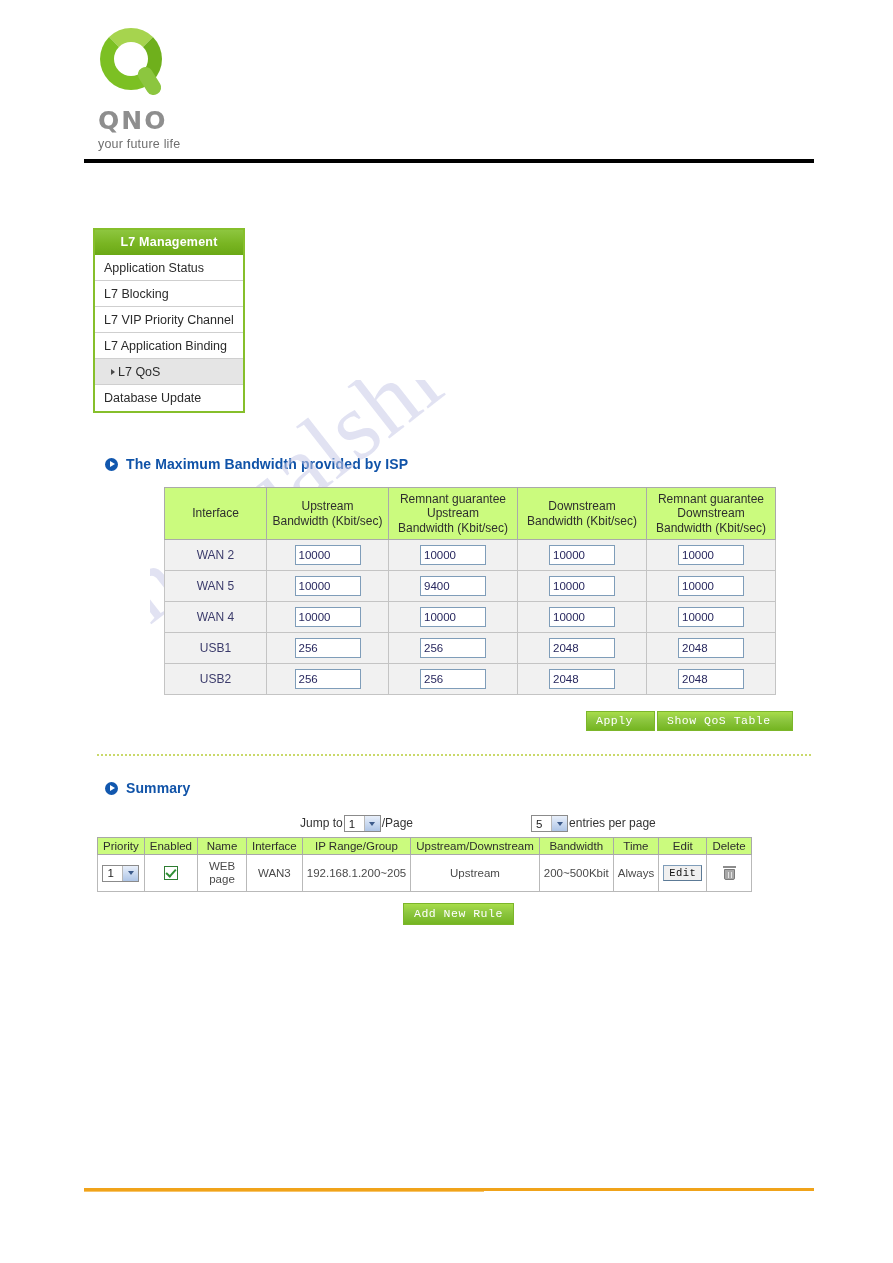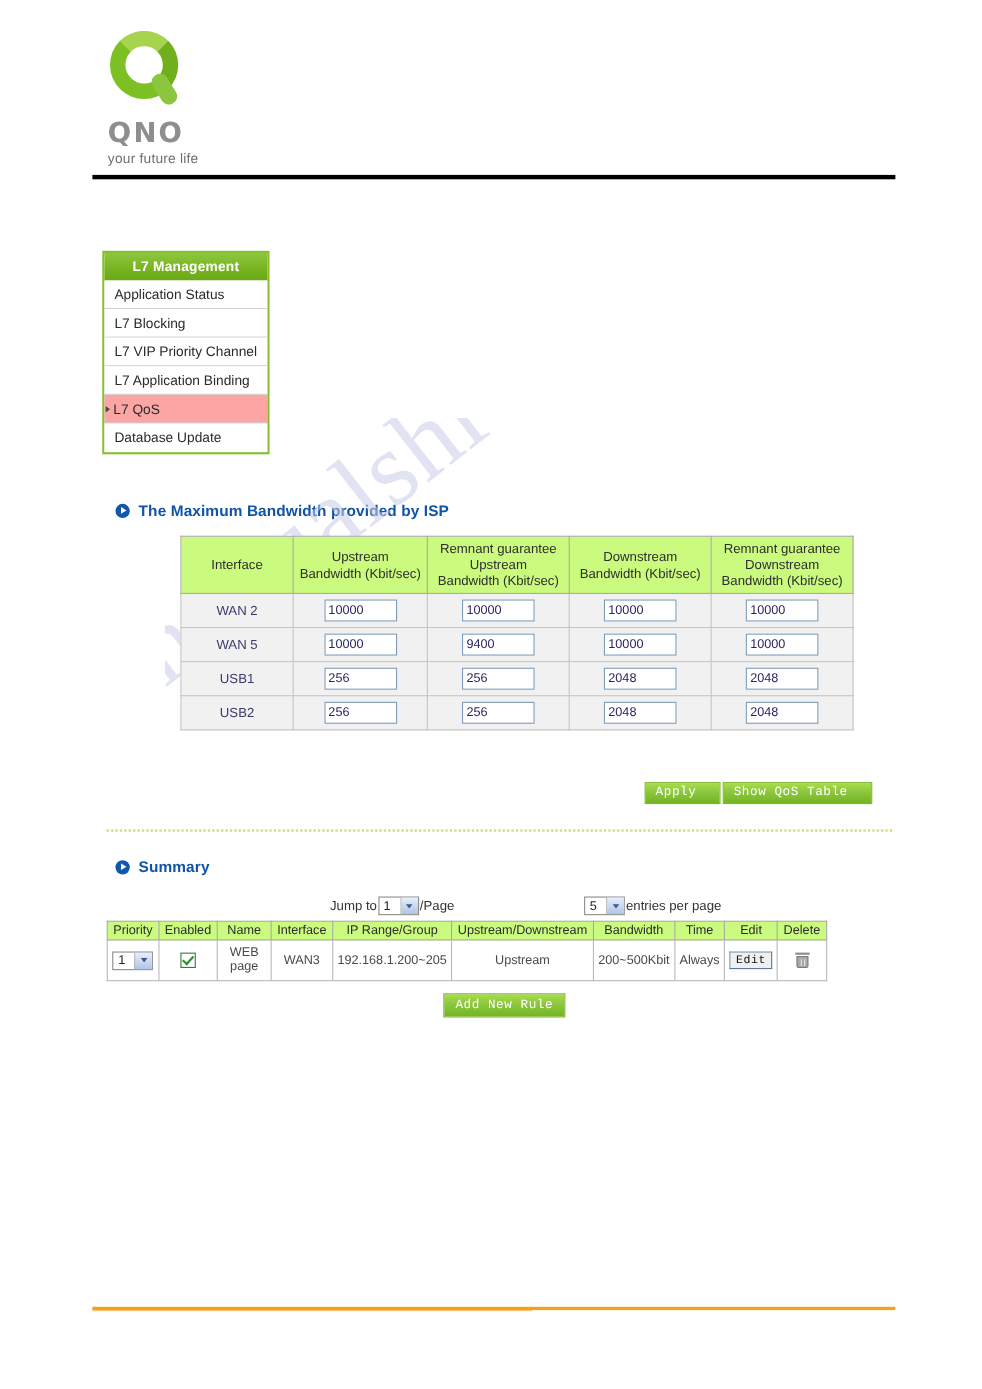--- a/index.html
+++ b/index.html
@@ -127,22 +127,22 @@
     padding-left: 9px;
     font-size: 12.5px;
     color: #2b2b2b;
     border-bottom: 1px solid #cfcfcf;
     background: #ffffff;
     white-space: nowrap;
     box-sizing: border-box;
   }
   .sb-item:last-child { border-bottom: none; }
   .sb-item.active {
-    background: #fca5a5;
-    padding-left: 1px;
+    background: #e5e5e5;
+    padding-left: 16px;
   }
   .sb-item.active .sb-arrow {
     display: inline-block;
     width: 0; height: 0;
     border-left: 4px solid #4a4a4a;
     border-top: 3.5px solid transparent;
     border-bottom: 3.5px solid transparent;
     margin-right: 3px;
     vertical-align: middle;
     position: relative;
@@ -514,20 +514,27 @@
       <td class="iface">WAN 2</td>
       <td><input class="bwin" type="text" value="10000" style=""></td>
       <td><input class="bwin" type="text" value="10000" style=""></td>
       <td><input class="bwin" type="text" value="10000" style=""></td>
       <td><input class="bwin" type="text" value="10000" style=""></td>
     </tr>
     <tr>
       <td class="iface">WAN 5</td>
       <td><input class="bwin" type="text" value="10000" style=""></td>
       <td><input class="bwin" type="text" value="9400" style=""></td>
+      <td><input class="bwin" type="text" value="10000" style=""></td>
+      <td><input class="bwin" type="text" value="10000" style=""></td>
+    </tr>
+    <tr>
+      <td class="iface">WAN 4</td>
+      <td><input class="bwin" type="text" value="10000" style=""></td>
+      <td><input class="bwin" type="text" value="10000" style=""></td>
       <td><input class="bwin" type="text" value="10000" style=""></td>
       <td><input class="bwin" type="text" value="10000" style=""></td>
     </tr>
     <tr>
       <td class="iface">USB1</td>
       <td><input class="bwin" type="text" value="256" style=""></td>
       <td><input class="bwin" type="text" value="256" style=""></td>
       <td><input class="bwin" type="text" value="2048" style=""></td>
       <td><input class="bwin" type="text" value="2048" style=""></td>
     </tr>

